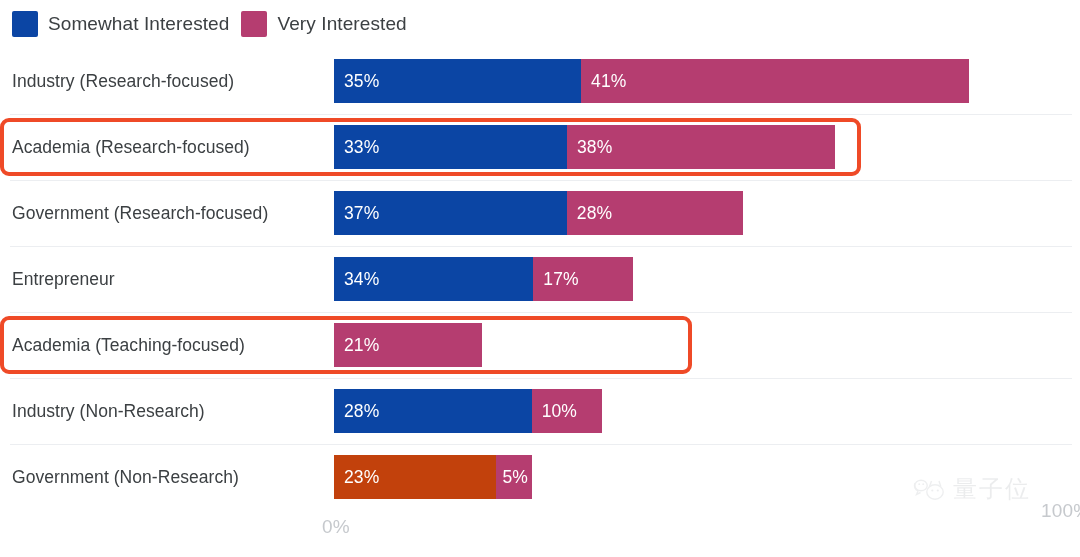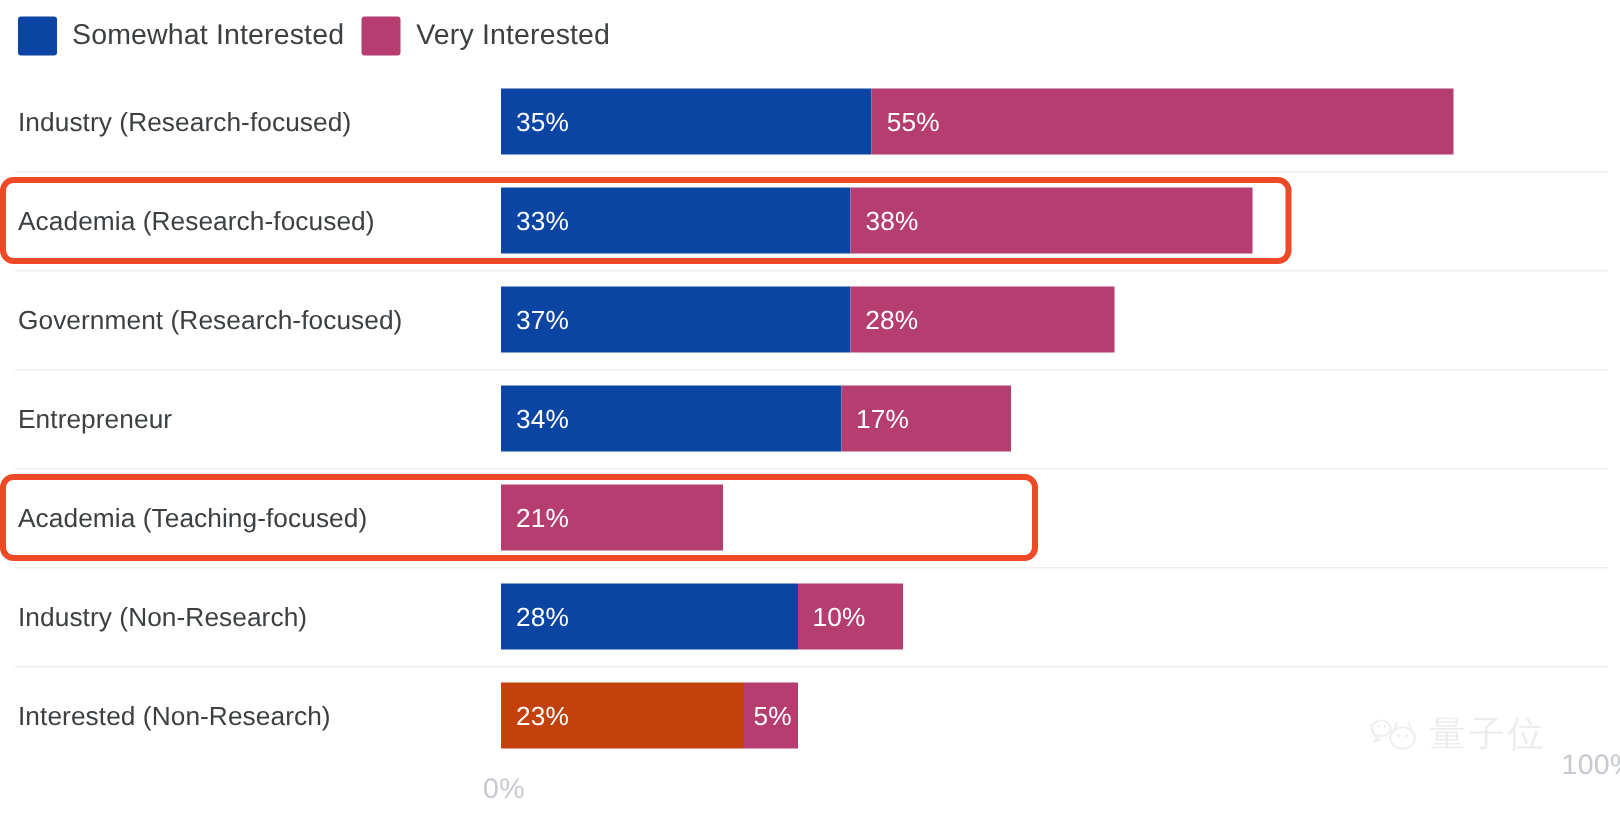--- a/index.html
+++ b/index.html
@@ -166,21 +166,21 @@
   </div>
 
   <div id="plot">
       <div class="row" style="top: 0px;">
         <div class="row-label">Industry (Research-focused)</div>
         <div class="bar-track" style="left: 334px; width: 635.4px;">
           <div class="seg" style="width: 247.1px; background: rgb(11, 69, 164);">
             <span class="seg-value">35%</span>
           </div>
           <div class="seg" style="width: 388.3px; background: rgb(181, 61, 112);">
-            <span class="seg-value">55%</span>
+            <span class="seg-value">41%</span>
           </div>
         </div>
       </div>
       <div class="row" style="top: 66px;">
         <div class="row-separator"></div>
         <div class="row-label">Academia (Research-focused)</div>
         <div class="bar-track" style="left: 334px; width: 501.26px;">
           <div class="seg" style="width: 232.98px; background: rgb(11, 69, 164);">
             <span class="seg-value">33%</span>
           </div>
@@ -198,21 +198,21 @@
             <span class="seg-value">37%</span>
           </div>
           <div class="seg" style="width: 197.68px; background: rgb(181, 61, 112);">
             <span class="seg-value">28%</span>
           </div>
         </div>
       </div>
       <div class="row" style="top: 198px;">
         <div class="row-separator"></div>
         <div class="row-label">Entrepreneur</div>
-        <div class="bar-track" style="left: 334px; width: 340px;">
+        <div class="bar-track" style="left: 334px; width: 299px;">
           <div class="seg" style="width: 240.04px; background: rgb(11, 69, 164);">
             <span class="seg-value">34%</span>
           </div>
           <div class="seg" style="width: 120.02px; background: rgb(181, 61, 112);">
             <span class="seg-value">17%</span>
           </div>
         </div>
       </div>
       <div class="row" style="top: 264px;">
         <div class="row-separator"></div>
@@ -231,21 +231,21 @@
           <div class="seg" style="width: 197.68px; background: rgb(11, 69, 164);">
             <span class="seg-value">28%</span>
           </div>
           <div class="seg" style="width: 70.6px; background: rgb(181, 61, 112);">
             <span class="seg-value">10%</span>
           </div>
         </div>
       </div>
       <div class="row" style="top: 396px;">
         <div class="row-separator"></div>
-        <div class="row-label">Interested (Non-Research)</div>
+        <div class="row-label">Government (Non-Research)</div>
         <div class="bar-track" style="left: 334px; width: 197.68px;">
           <div class="seg" style="width: 162.38px; background: #c2410c;">
             <span class="seg-value">23%</span>
           </div>
           <div class="seg" style="width: 35.3px; background: rgb(181, 61, 112);">
             <span class="seg-value tight">5%</span>
           </div>
         </div>
       </div>
     </div>

